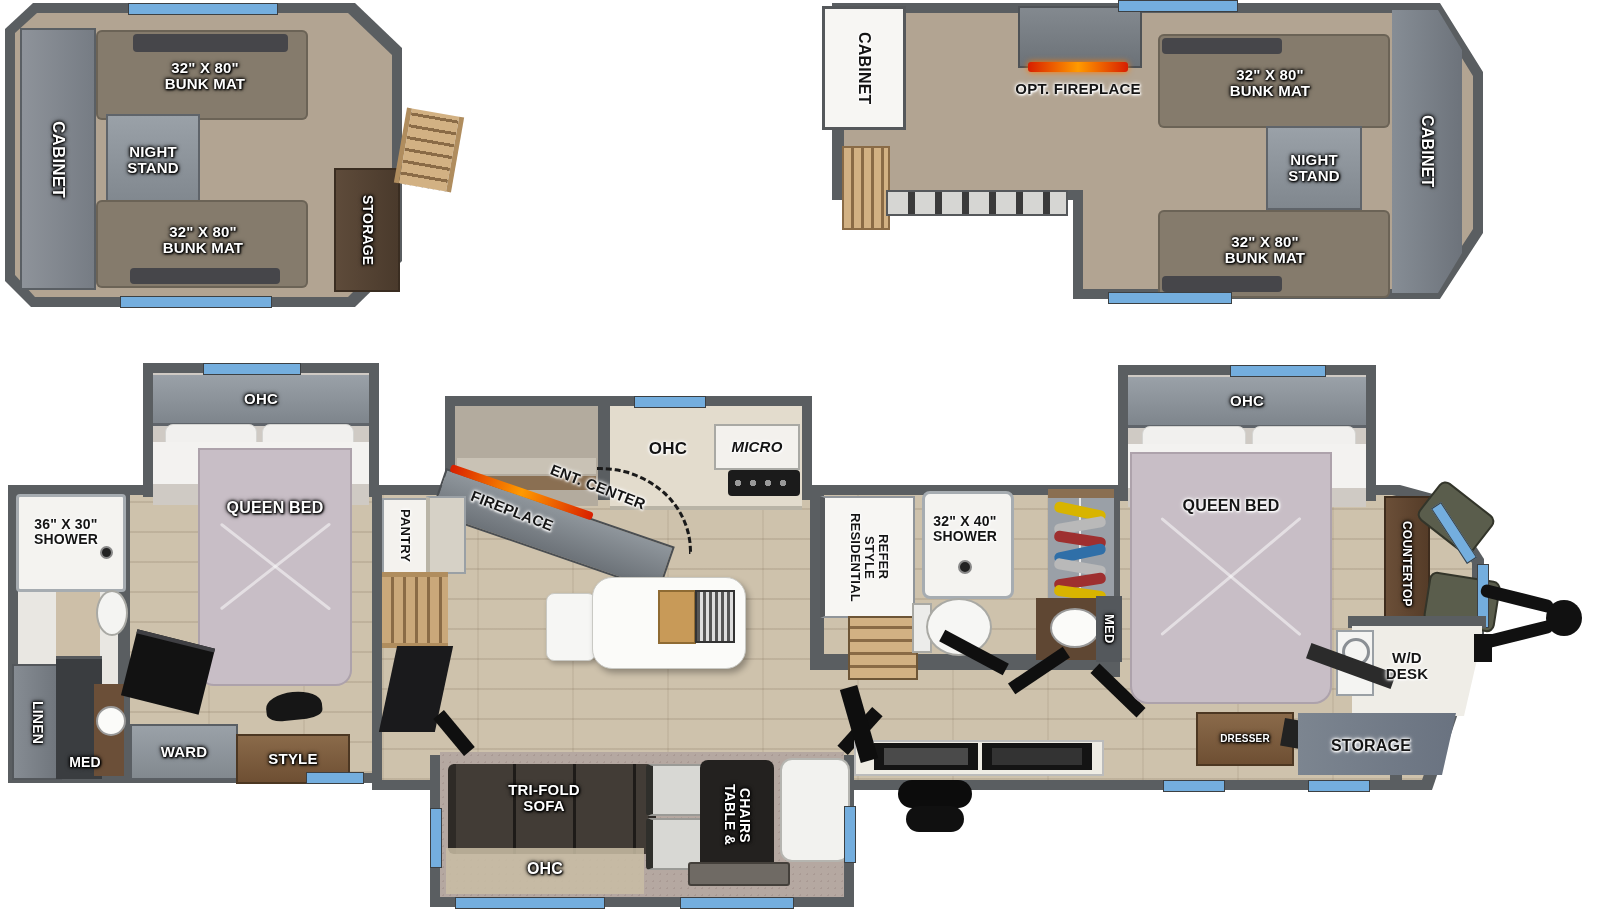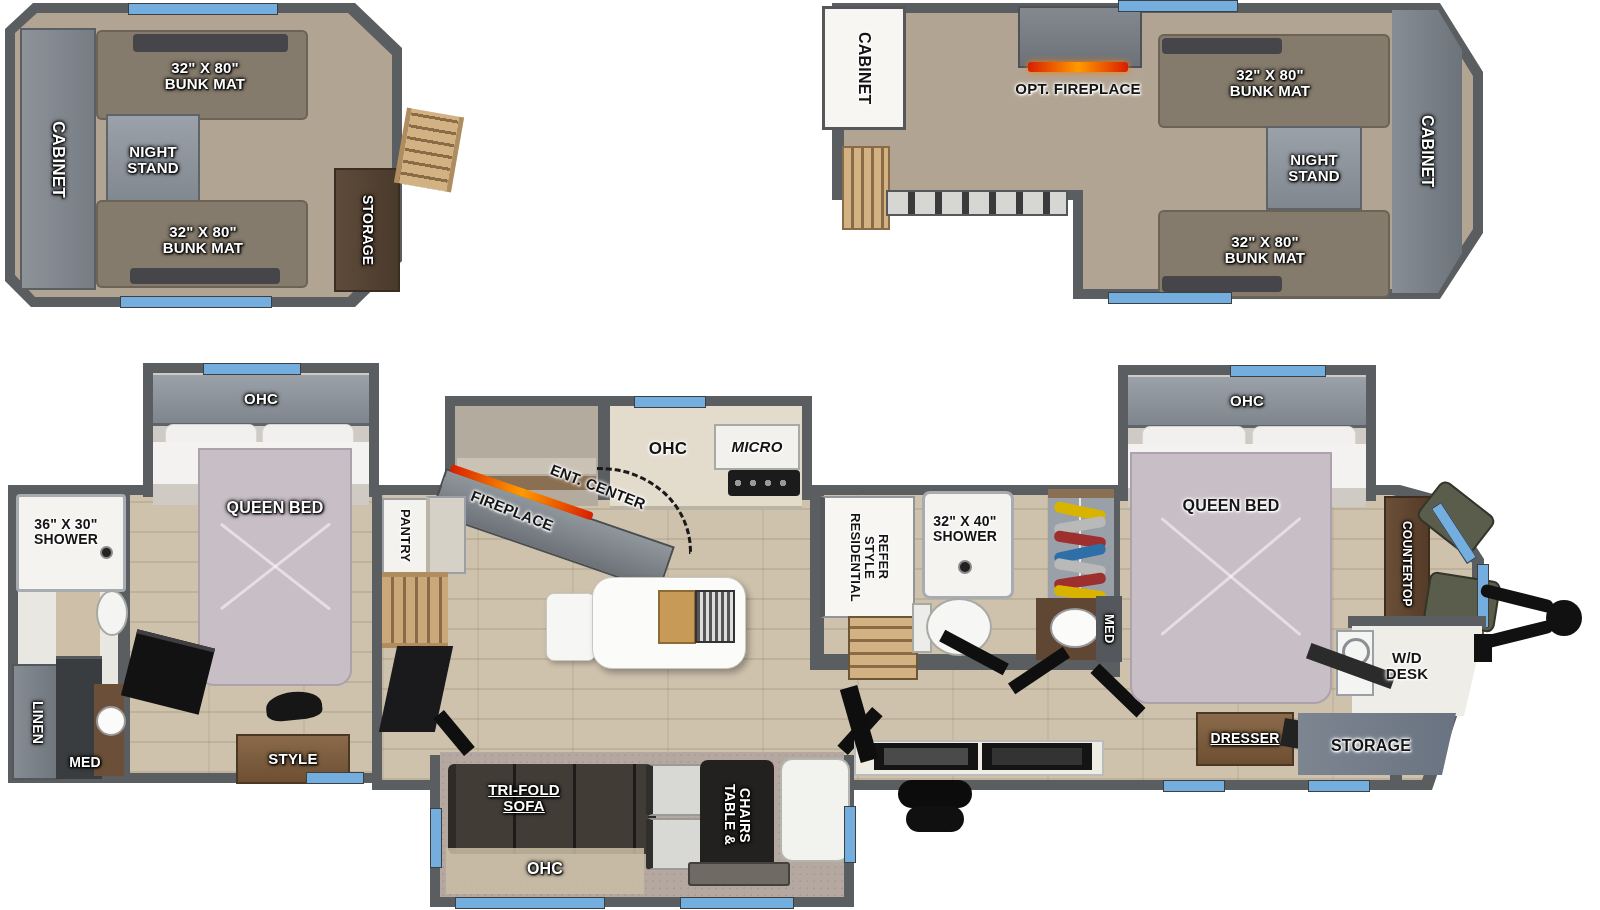--- a/index.html
+++ b/index.html
@@ -115,20 +115,23 @@
   <div class="abs" style="left:96px;top:590px;width:28px;height:42px;background:#f4f4f2;border:2px solid #a9a9a4;border-radius:50%;"></div>
   <div class="abs" style="left:12px;top:664px;width:46px;height:112px;background:linear-gradient(90deg,#868c93,#6e747b);border:2px solid #53575b;">
       <div class="lbl lw v" style="width:100%;height:100%;font-size:14px;">LINEN</div>
     </div>
   <div class="abs" style="left:56px;top:656px;width:46px;height:120px;background:#3a3d40;border-top:3px solid #56595c;"></div>
   <div class="abs" style="left:94px;top:684px;width:30px;height:92px;background:#6b4f38;"></div>
   <div class="abs" style="left:96px;top:706px;width:26px;height:26px;background:#fbfbf9;border:2px solid #999;border-radius:50%;"></div>
   <div class="abs lbl lw" style="left:52px;top:752px;width:66px;height:22px;font-size:14px;">MED</div>
 
   <div class="abs" style="left:128px;top:638px;width:80px;height:64px;background:#121212;border-top:4px solid #3f3f43;transform:rotate(14deg);"></div>
+  <div class="abs" style="left:130px;top:724px;width:104px;height:52px;background:linear-gradient(180deg,#9aa1a8,#82898f);border:2px solid #5a5f64;">
+      <div class="lbl lw" style="width:100%;height:100%;">WARD</div>
+    </div>
   <div class="abs" style="left:236px;top:734px;width:110px;height:46px;background:linear-gradient(180deg,#8a6a4a,#6e4f33);border:2px solid #4c3722;">
       <div class="lbl lw" style="width:100%;height:100%;">STYLE</div>
     </div>
   <div class="abs" style="left:266px;top:692px;width:56px;height:28px;background:#161616;border-radius:50% 50% 30% 30%;transform:rotate(-6deg);"></div>
   <div class="abs win" style="left:306px;top:772px;width:56px;height:10px;"></div>
 
   <div class="abs wall" style="left:372px;top:485px;width:1120px;height:305px;clip-path:polygon(0 0,1028px 0,1072px 12px,1112px 74px,1112px 152px,1060px 305px,0 305px);"></div>
   <div class="abs floorwood" style="left:382px;top:495px;width:1096px;height:285px;clip-path:polygon(0 0,1010px 0,1052px 10px,1090px 68px,1090px 140px,1040px 285px,0 285px);"></div>
 
   <div class="abs wall" style="left:445px;top:396px;width:367px;height:104px;"></div>
@@ -158,21 +161,21 @@
   <div class="abs" style="left:388px;top:646px;width:56px;height:86px;background:#1a1a1c;transform:skewX(-12deg);"></div>
 
   <div class="abs" style="left:546px;top:593px;width:48px;height:66px;background:#f6f6f4;border:1px solid #c9c9c4;border-radius:8px;box-shadow:2px 3px 5px rgba(0,0,0,.25);"></div>
   <div class="abs" style="left:592px;top:577px;width:152px;height:90px;background:#fbfbf9;border:1px solid #c9c9c4;border-radius:20px;box-shadow:3px 4px 6px rgba(0,0,0,.3);"></div>
   <div class="abs" style="left:658px;top:590px;width:34px;height:50px;background:#c89a58;border:2px solid #8f6b33;"></div>
   <div class="abs" style="left:695px;top:590px;width:36px;height:49px;background:repeating-linear-gradient(90deg,#555 0 3px,#ddd 3px 6px);border:2px solid #333;"></div>
 
   <div class="abs wall" style="left:430px;top:755px;width:424px;height:152px;"></div>
   <div class="abs slidecarpet" style="left:440px;top:752px;width:404px;height:145px;"></div>
   <div class="abs" style="left:448px;top:764px;width:192px;height:90px;background:#423c36;border-radius:6px;border-left:8px solid #2e2a26;border-right:8px solid #2e2a26;background-image:repeating-linear-gradient(90deg,transparent 0 57px,rgba(0,0,0,.55) 57px 60px);"></div>
-  <div class="abs lbl lw" style="left:428px;top:776px;width:192px;height:44px;text-decoration:underline;">TRI-FOLD
+  <div class="abs lbl lw" style="left:448px;top:776px;width:192px;height:44px;">TRI-FOLD
 SOFA</div>
   <div class="abs" style="left:446px;top:848px;width:198px;height:46px;background:#c9bda4;opacity:.85;"></div>
   <div class="abs lbl lw" style="left:446px;top:854px;width:198px;height:30px;font-size:16px;">OHC</div>
   <div class="abs" style="left:646px;top:764px;width:58px;height:48px;background:#d8d8d4;border:2px solid #9a9a96;border-left:7px solid #2f2f2b;border-radius:4px;"></div>
   <div class="abs" style="left:646px;top:818px;width:58px;height:48px;background:#d8d8d4;border:2px solid #9a9a96;border-left:7px solid #2f2f2b;border-radius:4px;"></div>
   <div class="abs" style="left:700px;top:760px;width:74px;height:110px;background:#23211f;border-radius:8px;">
       <div class="lbl lw vl" style="width:100%;height:100%;font-size:14px;">TABLE &amp;
 CHAIRS</div>
     </div>
   <div class="abs" style="left:688px;top:862px;width:98px;height:20px;background:#6f6a64;border:2px solid #44403b;border-radius:3px;"></div>
@@ -237,21 +240,21 @@
   <div class="abs" style="left:1142px;top:426px;width:102px;height:32px;background:#f1f0ee;border-radius:8px;border:1px solid #d5d5d2;"></div>
   <div class="abs" style="left:1252px;top:426px;width:102px;height:32px;background:#f1f0ee;border-radius:8px;border:1px solid #d5d5d2;"></div>
   <div class="abs" style="left:1128px;top:444px;width:238px;height:44px;background:#f3f2f0;"></div>
   <div class="abs bed" style="left:1130px;top:452px;width:202px;height:252px;border-radius:0 0 18px 18px;">
     <div class="xline" style="left:5%;top:49%;width:90%;transform:rotate(40deg);"></div>
     <div class="xline" style="left:5%;top:49%;width:90%;transform:rotate(-40deg);"></div>
   </div>
   <div class="abs lbl lb" style="left:1130px;top:494px;width:202px;height:24px;font-size:16px;">QUEEN BED</div>
   <div class="abs win" style="left:1230px;top:365px;width:94px;height:10px;"></div>
   <div class="abs" style="left:1196px;top:712px;width:94px;height:50px;background:linear-gradient(180deg,#8a6a4a,#6e4f33);border:2px solid #4c3722;">
-      <div class="lbl lw" style="width:100%;height:100%;font-size:14px;text-decoration:underline;">DRESSER</div>
+      <div class="lbl lw" style="width:100%;height:100%;font-size:10px;">DRESSER</div>
     </div>
   <div class="abs" style="left:1282px;top:724px;width:72px;height:28px;background:#222;transform:rotate(10deg);"></div>
   <div class="abs win" style="left:1163px;top:780px;width:60px;height:10px;"></div>
 
   <div class="abs wall" style="left:1390px;top:496px;width:12px;height:30px;"></div>
   <div class="abs wall" style="left:1390px;top:620px;width:12px;height:160px;"></div>
   <div class="abs" style="left:1384px;top:496px;width:42px;height:132px;background:linear-gradient(90deg,#6b4f38,#553c28);border:2px solid #3e2c1d;">
       <div class="lbl lw v" style="width:100%;height:100%;font-size:12px;">COUNTERTOP</div>
     </div>
   <div class="abs" style="left:1422px;top:494px;width:64px;height:44px;background:#5a5d4c;border:2px solid #33352a;border-radius:8px;transform:rotate(38deg);"></div>

